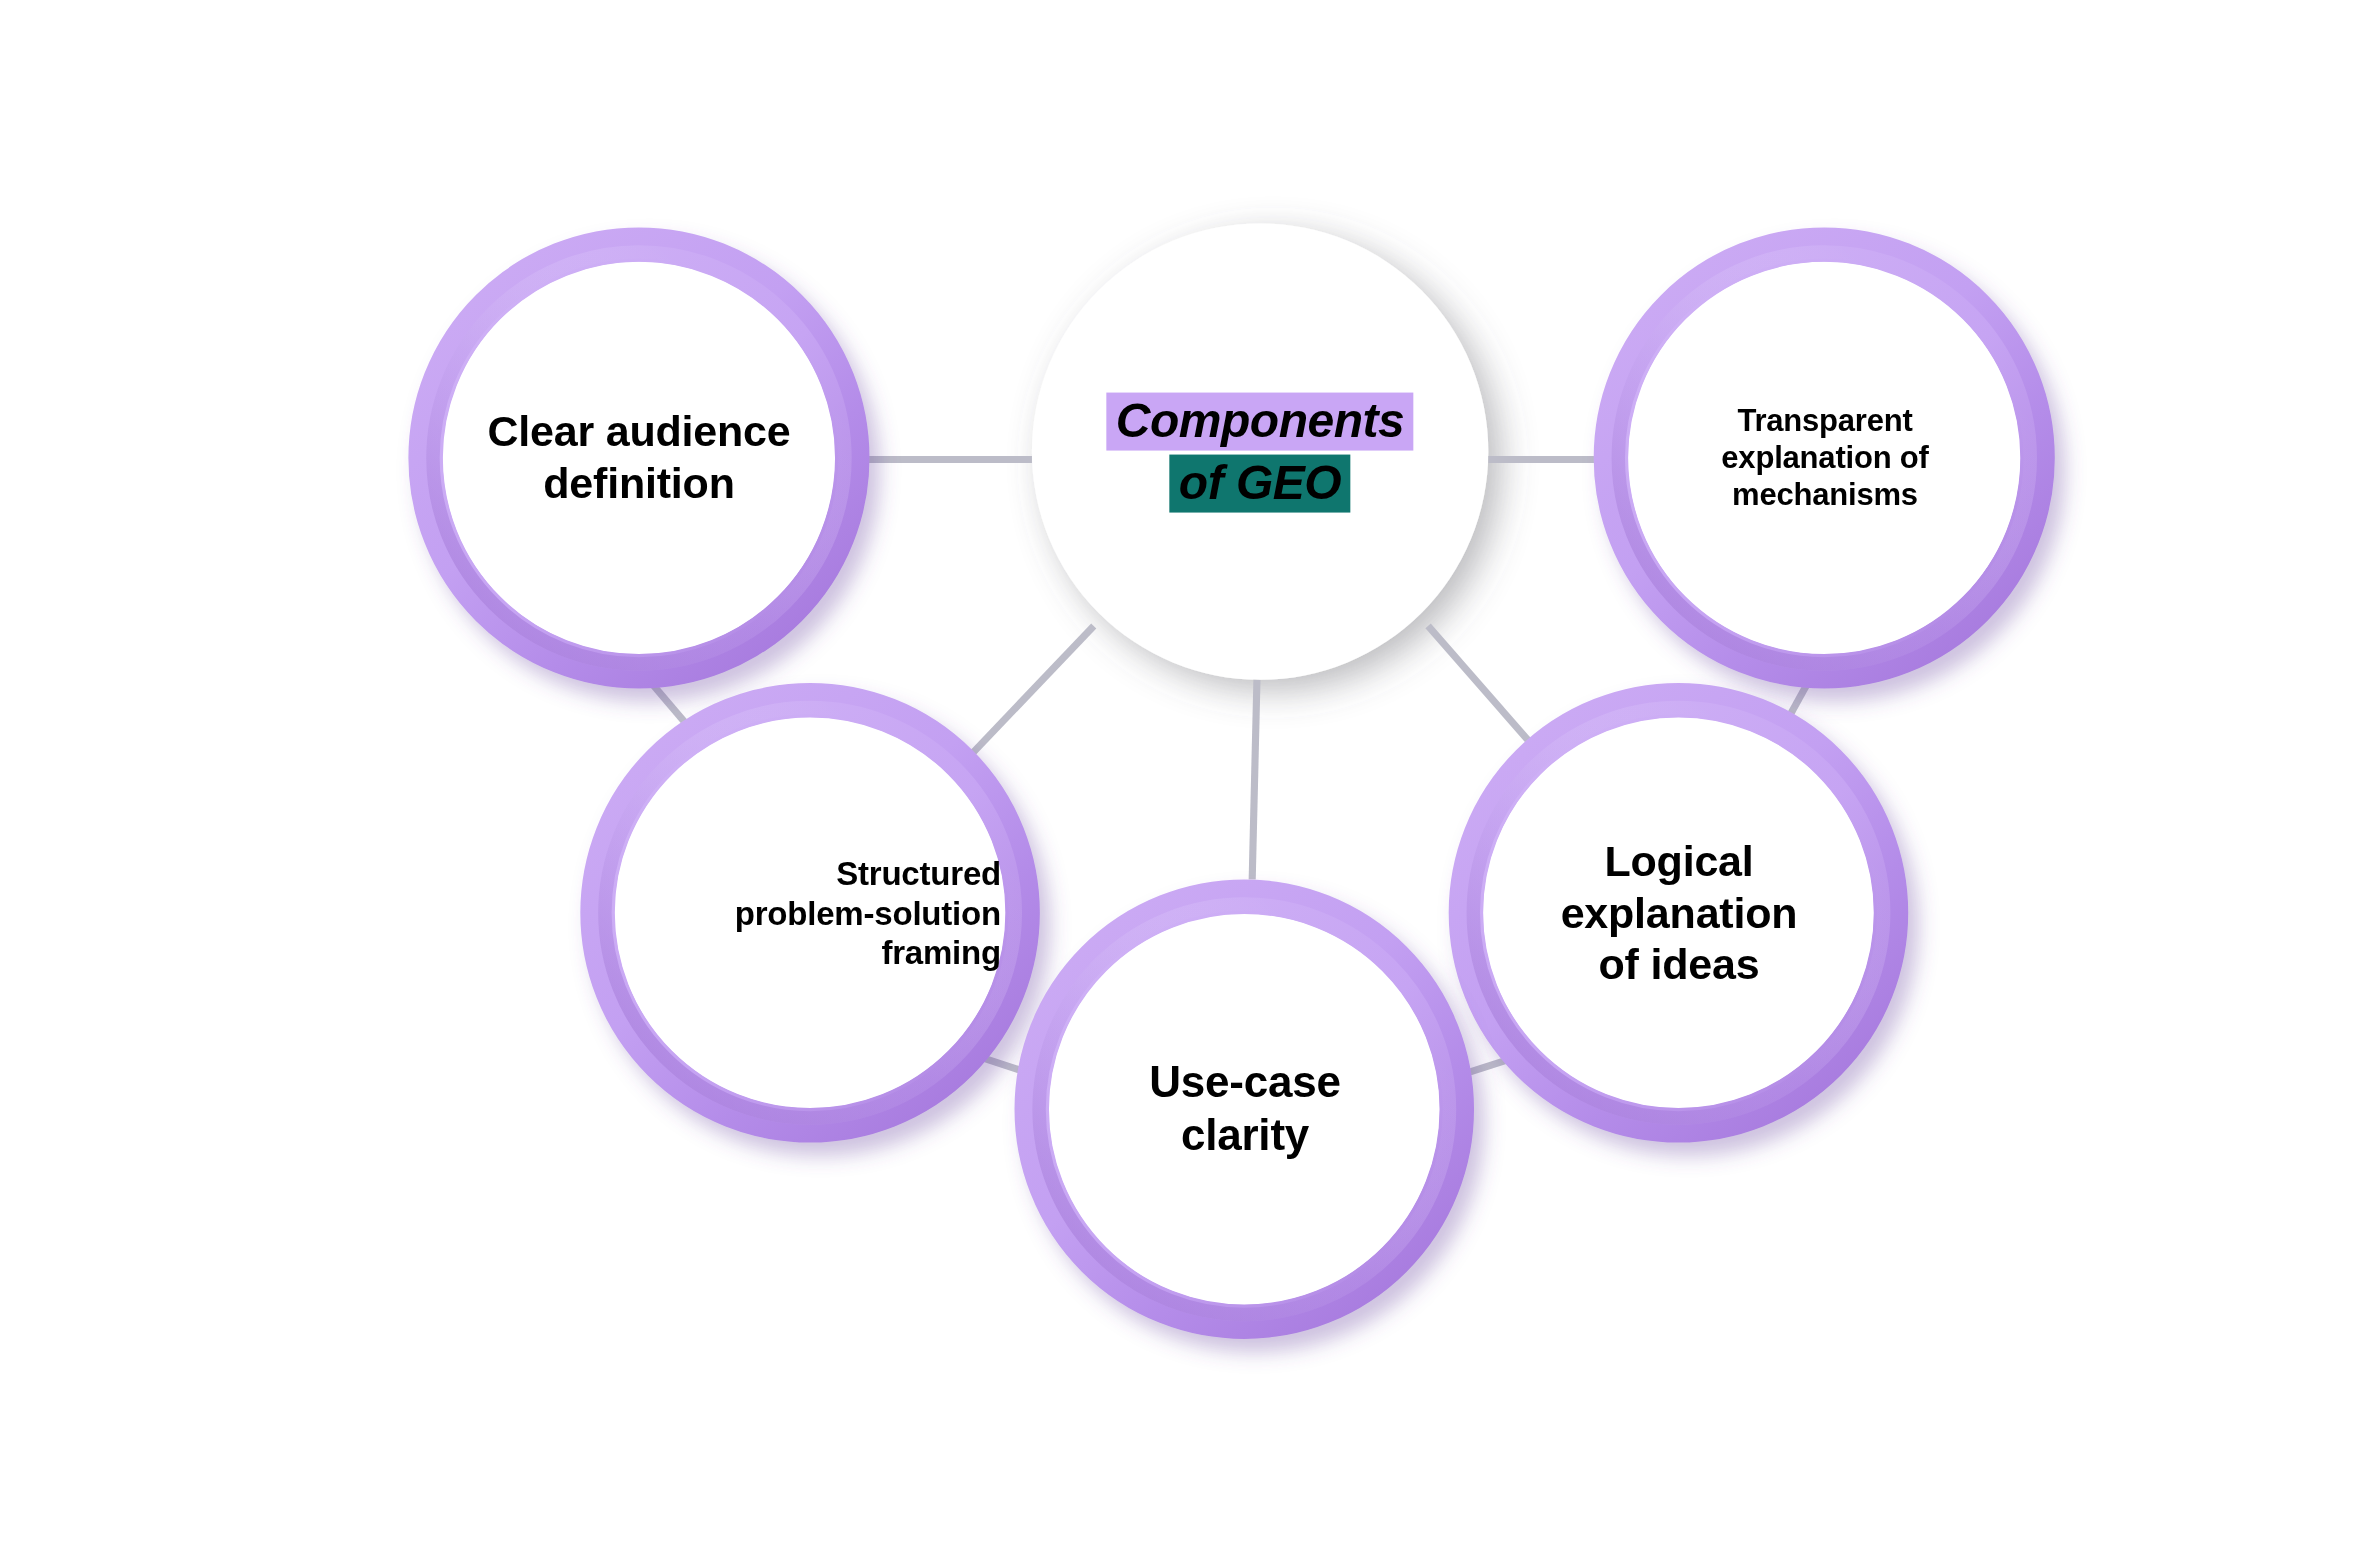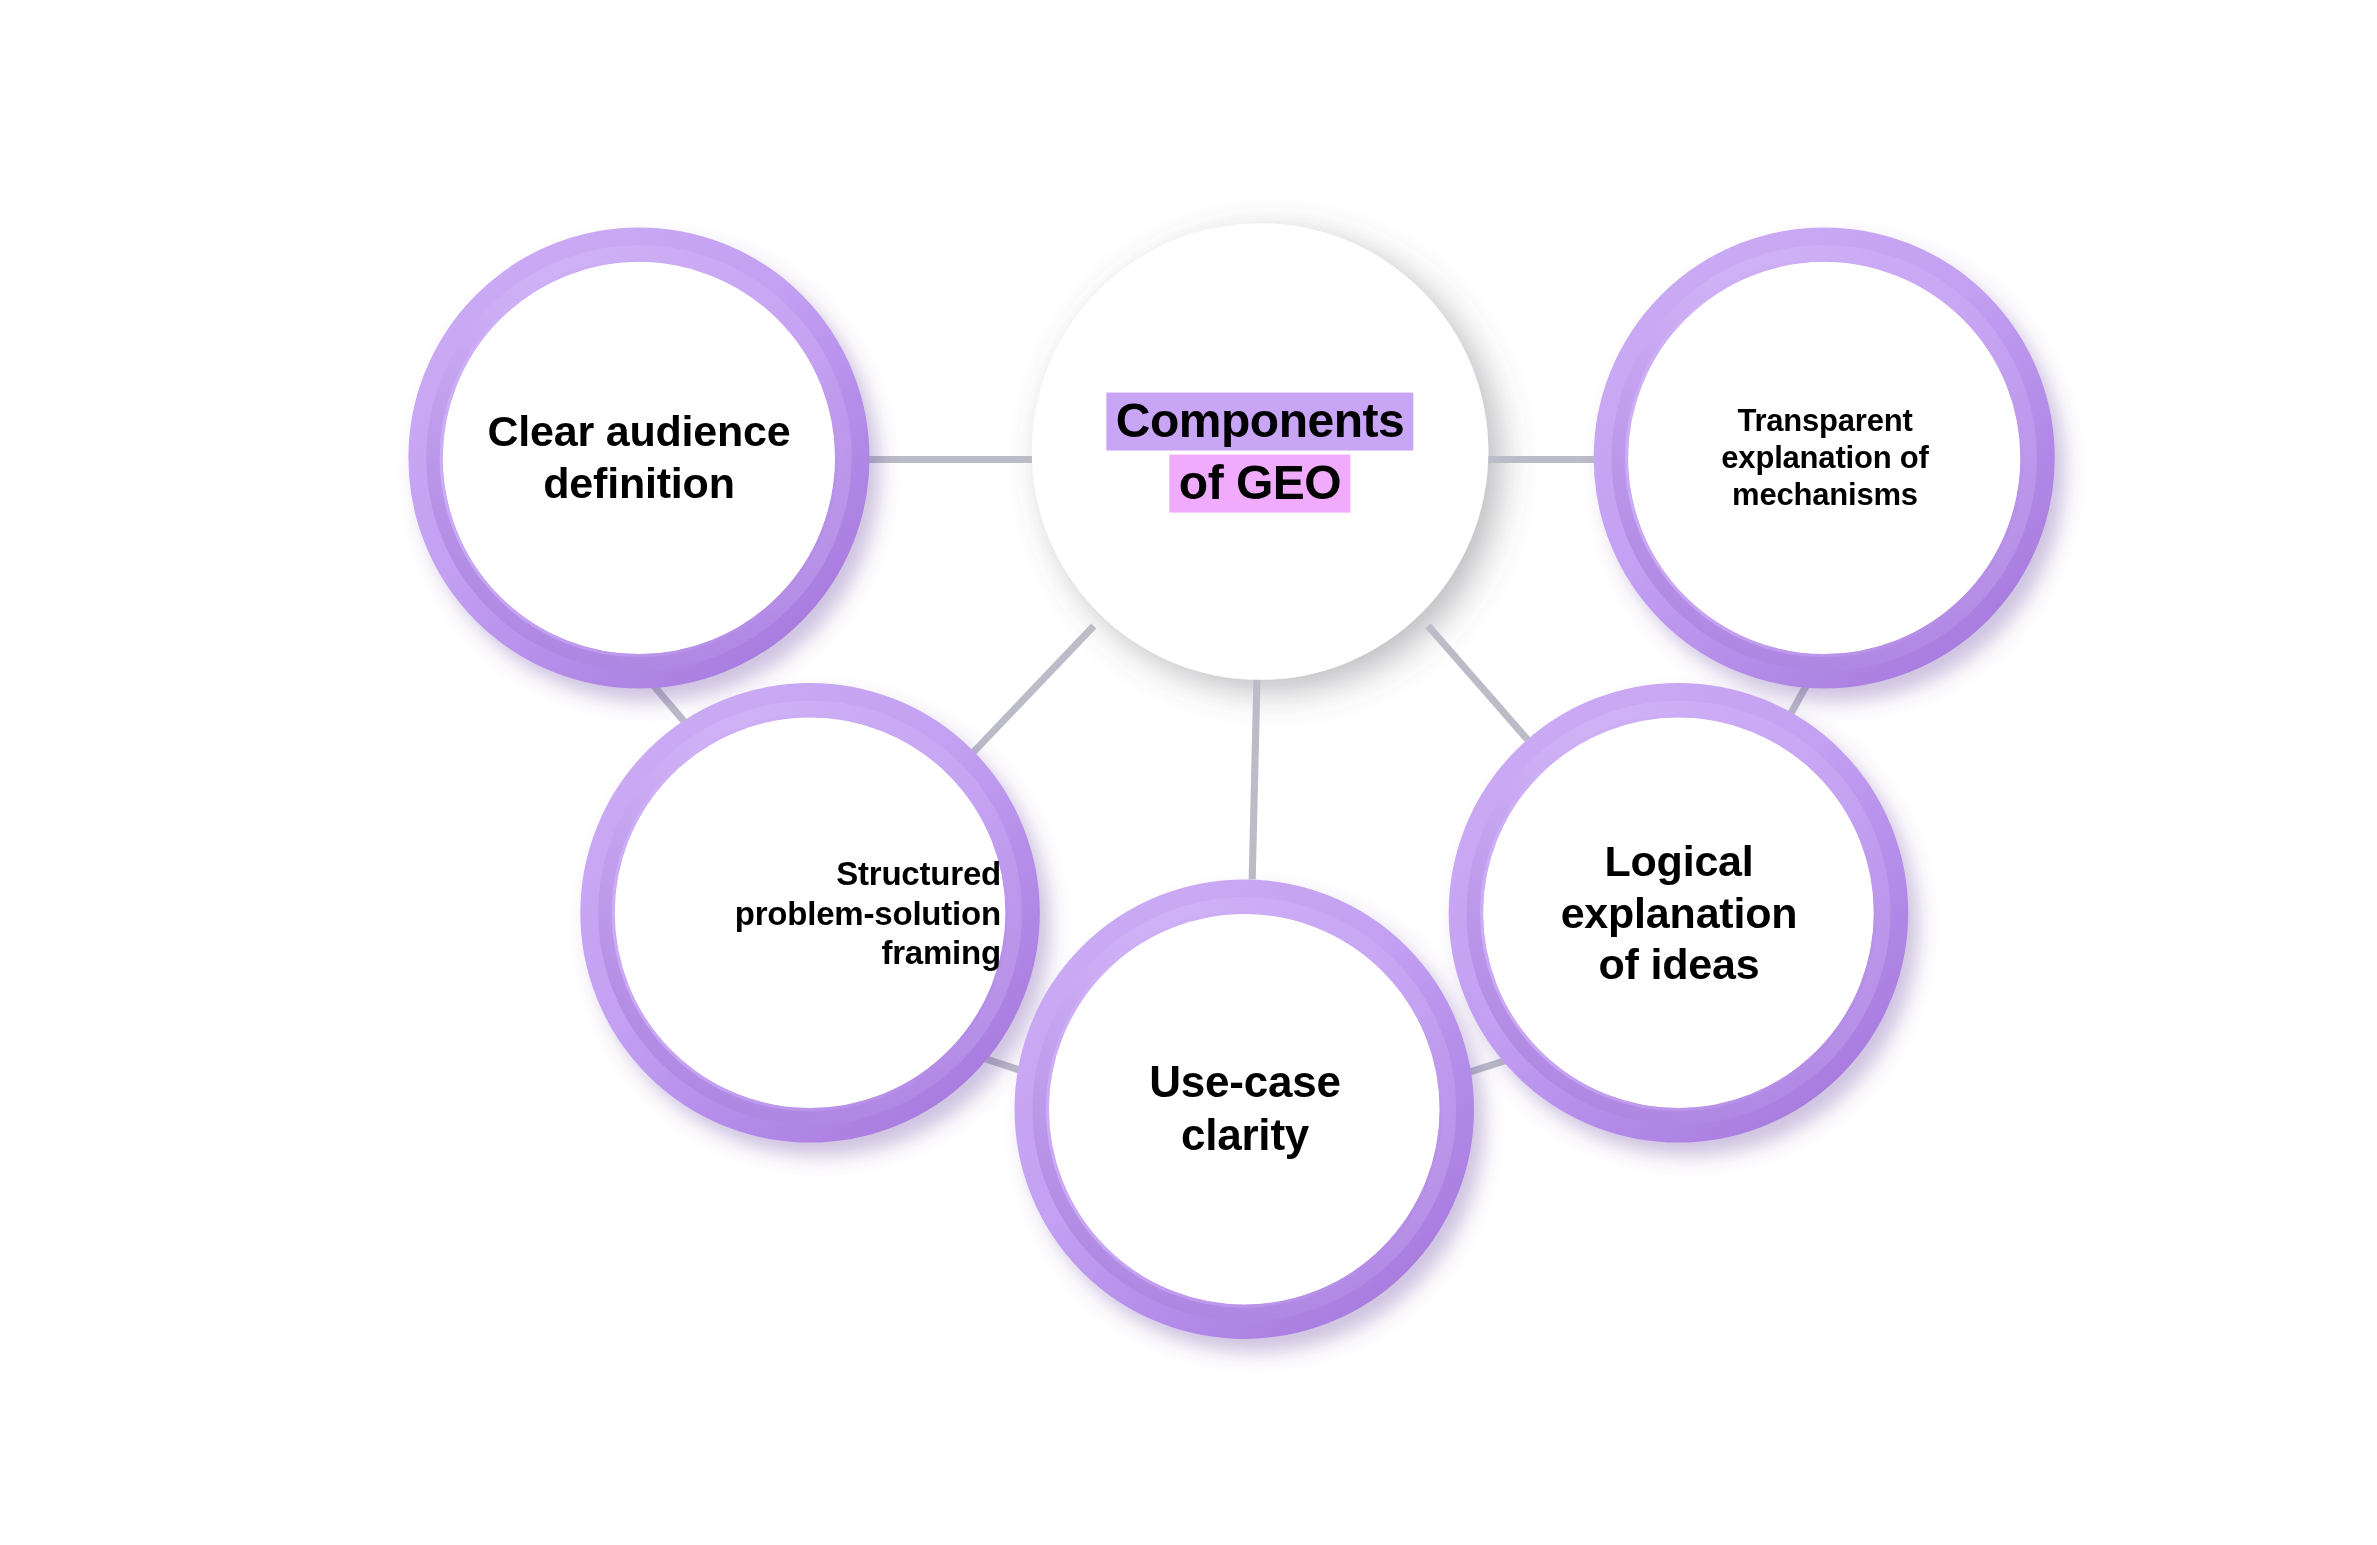--- a/index.html
+++ b/index.html
@@ -27,20 +27,21 @@
     line-height:1.28;
     color:#000000;
     letter-spacing:-0.5px;
     white-space:pre-line;
   }
   .center-title span.hl{
     background:#c9a6f5;
     box-decoration-break:clone;
     -webkit-box-decoration-break:clone;
     padding:1.6px 9.5px 3.2px 9.5px;
+    font-style:italic;
   }
 </style>
 </head>
 <body>
 
 <div id="stage">
   <svg id="diagram-svg" viewBox="0 0 3000 1950" aria-hidden="true">
     <defs>
       <linearGradient id="ringGrad" x1="0.12" y1="0.06" x2="0.88" y2="0.96">
         <stop offset="0%" stop-color="#cbaaf4"></stop>
@@ -125,15 +126,15 @@
       <div class="node-label" style="left: 778px; top: 913px; font-size: 33px; width: 382px; text-align: right;">Structured
 problem-solution
 framing</div>
       <div class="node-label" style="left: 1647px; top: 913px; font-size: 43px; width: 382px;">Logical
 explanation
 of ideas</div>
       <div class="node-label" style="left: 1213px; top: 1109px; font-size: 44px; width: 382px;">Use-case
 clarity</div>
     </div>
 
-  <div class="center-title" id="center-title" style="left: 1228px; top: 452px;"><span class="hl" style="background: rgb(201, 166, 245);">Components</span><br><span class="hl" style="background: #f0abfc;">of GEO</span></div>
+  <div class="center-title" id="center-title" style="left: 1228px; top: 452px;"><span class="hl" style="background: rgb(201, 166, 245);">Components</span><br><span class="hl" style="background: #0f766e;">of GEO</span></div>
 </div>
 
 
 </body></html>

